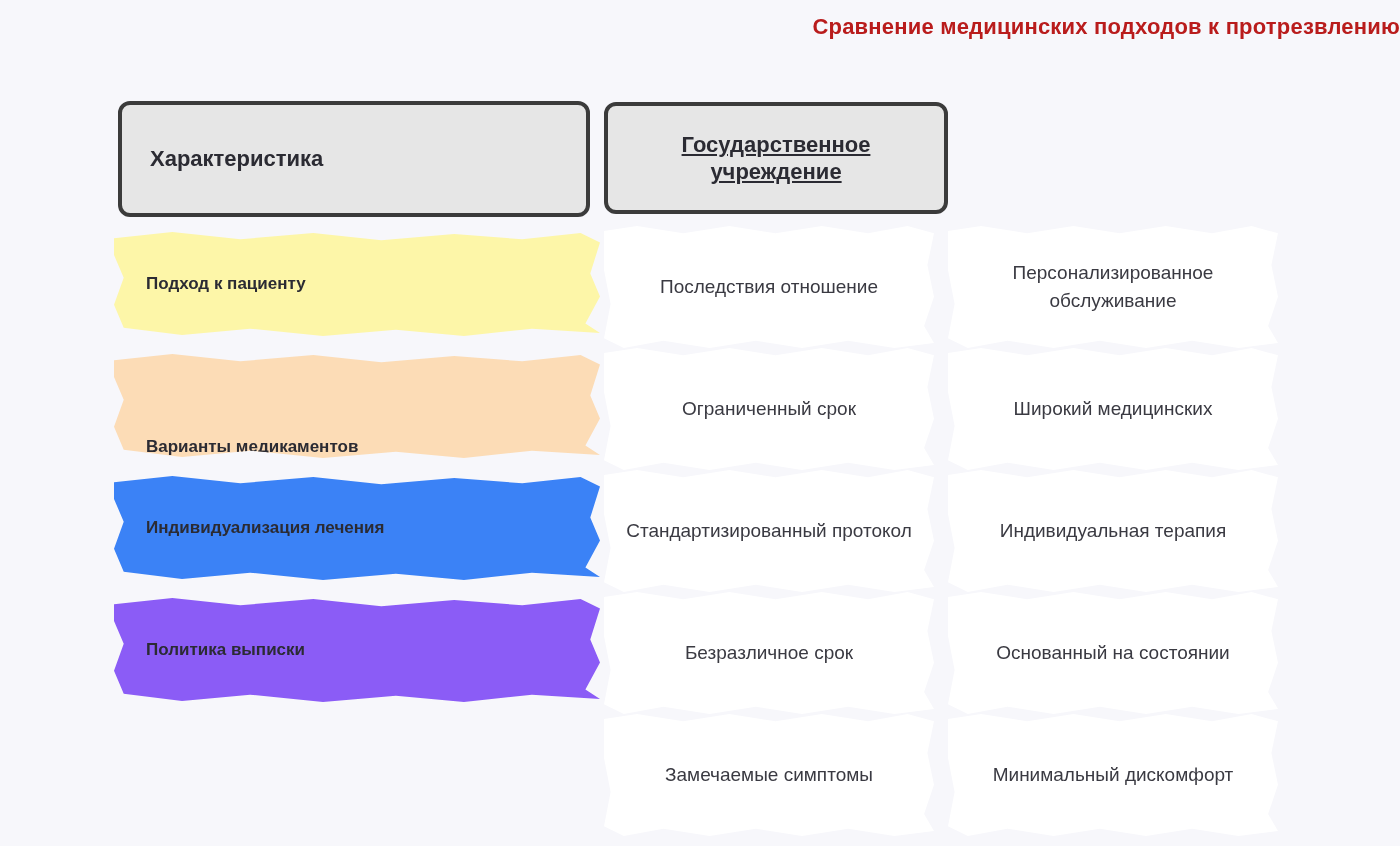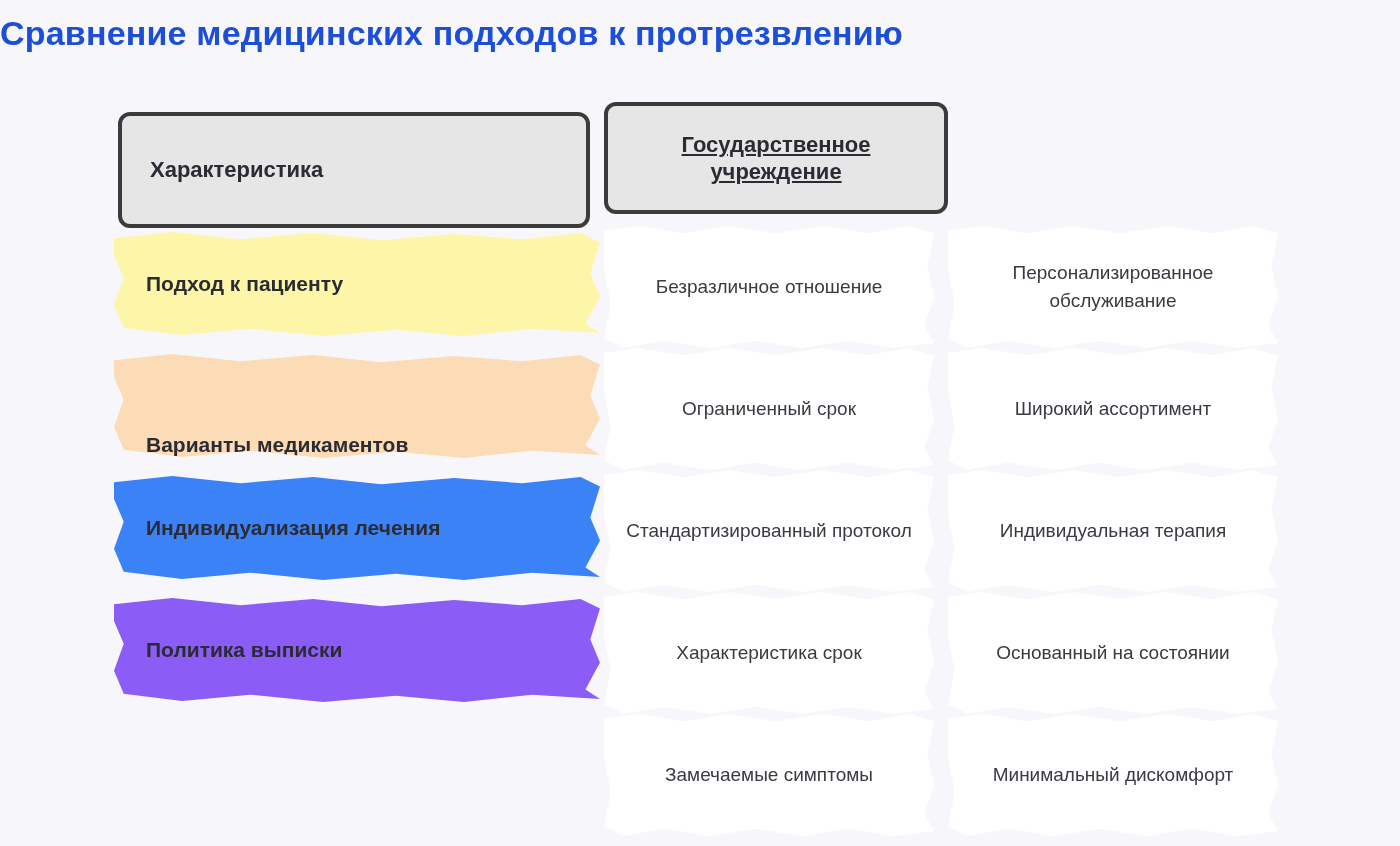--- a/index.html
+++ b/index.html
@@ -16,24 +16,24 @@
   .page {
     position: relative;
     width: 1400px;
     height: 846px;
   }
   .title {
     position: absolute;
     top: 14px;
     left: 0;
     width: 1400px;
-    text-align: left;
-    font-size: 34px;
+    text-align: right;
+    font-size: 22px;
     font-weight: bold;
-    color: #1d4ed8;
+    color: #b91c1c;
     letter-spacing: 0.2px;
   }
 
   
   .header-row {
     position: absolute;
     top: 100px;
     left: 0;
     width: 1400px;
     height: 116px;
@@ -46,21 +46,21 @@
     box-sizing: border-box;
     display: flex;
     align-items: center;
     color: #2b2b33;
     font-weight: bold;
     font-size: 22px;
     line-height: 1.25;
   }
   .hcell.feature {
     left: 118px;
-    top: 12px;
+    top: 1px;
     width: 472px;
     height: 116px;
     padding-left: 28px;
     justify-content: flex-start;
     text-align: left;
   }
   .hcell.col1 {
     left: 604px;
     top: 2px;
     width: 344px;
@@ -95,21 +95,21 @@
     position: absolute;
     left: 114px;
     top: 6px;
     width: 486px;
     height: 104px;
     display: flex;
     align-items: center;
     padding-left: 32px;
     box-sizing: border-box;
     font-weight: bold;
-    font-size: 21px;
+    font-size: 17px;
     color: #2b2b33;
     line-height: 1.3;
     clip-path: polygon(
       0% 6%, 12% 0%, 26% 7%, 41% 1%, 55% 8%, 70% 2%, 84% 7%, 96% 1%, 100% 10%,
       98% 40%, 100% 62%, 97% 88%, 100% 97%,
       86% 93%, 72% 100%, 58% 94%, 43% 100%, 28% 93%, 14% 99%, 2% 92%, 0% 70%,
       2% 44%, 0% 22%
     );
   }
   .cell {
@@ -152,57 +152,57 @@
     </div>
   </div>
 
   <div class="rows">
 
     <div class="row">
       <div class="feat-band" style="background: rgb(253, 246, 168);">
         <span>Подход к пациенту</span>
       </div>
       <div class="cell c1">
-        <span>Безразличное отношение</span>
+        <span>Последствия отношение</span>
       </div>
       <div class="cell c2">
         <span>Персонализированное обслуживание</span>
       </div>
     </div>
 
     <div class="row">
       <div class="feat-band" style="background: rgb(252, 220, 182); align-items: flex-end;">
         <span>Варианты медикаментов</span>
       </div>
       <div class="cell c1">
         <span>Ограниченный срок</span>
       </div>
       <div class="cell c2">
-        <span>Широкий ассортимент</span>
+        <span>Широкий медицинских</span>
       </div>
     </div>
 
     <div class="row">
       <div class="feat-band" style="background: #3b82f6;">
         <span>Индивидуализация лечения</span>
       </div>
       <div class="cell c1">
         <span>Стандартизированный протокол</span>
       </div>
       <div class="cell c2">
         <span>Индивидуальная терапия</span>
       </div>
     </div>
 
     <div class="row">
       <div class="feat-band" style="background: #8b5cf6;">
         <span>Политика выписки</span>
       </div>
       <div class="cell c1">
-        <span>Характеристика срок</span>
+        <span>Безразличное срок</span>
       </div>
       <div class="cell c2">
         <span>Основанный на состоянии</span>
       </div>
     </div>
 
     <div class="row">
       <div class="cell c1">
         <span>Замечаемые симптомы</span>
       </div>

